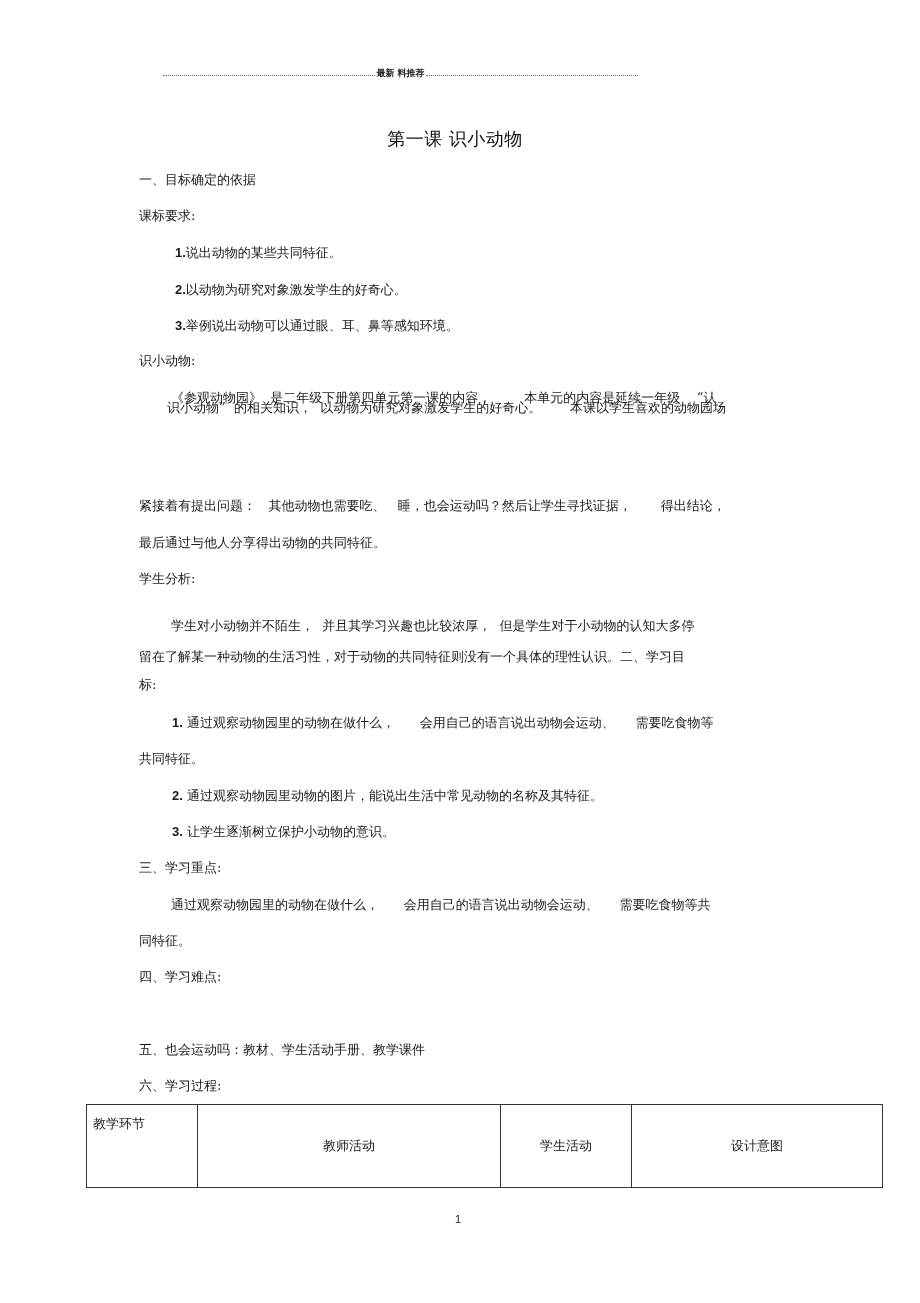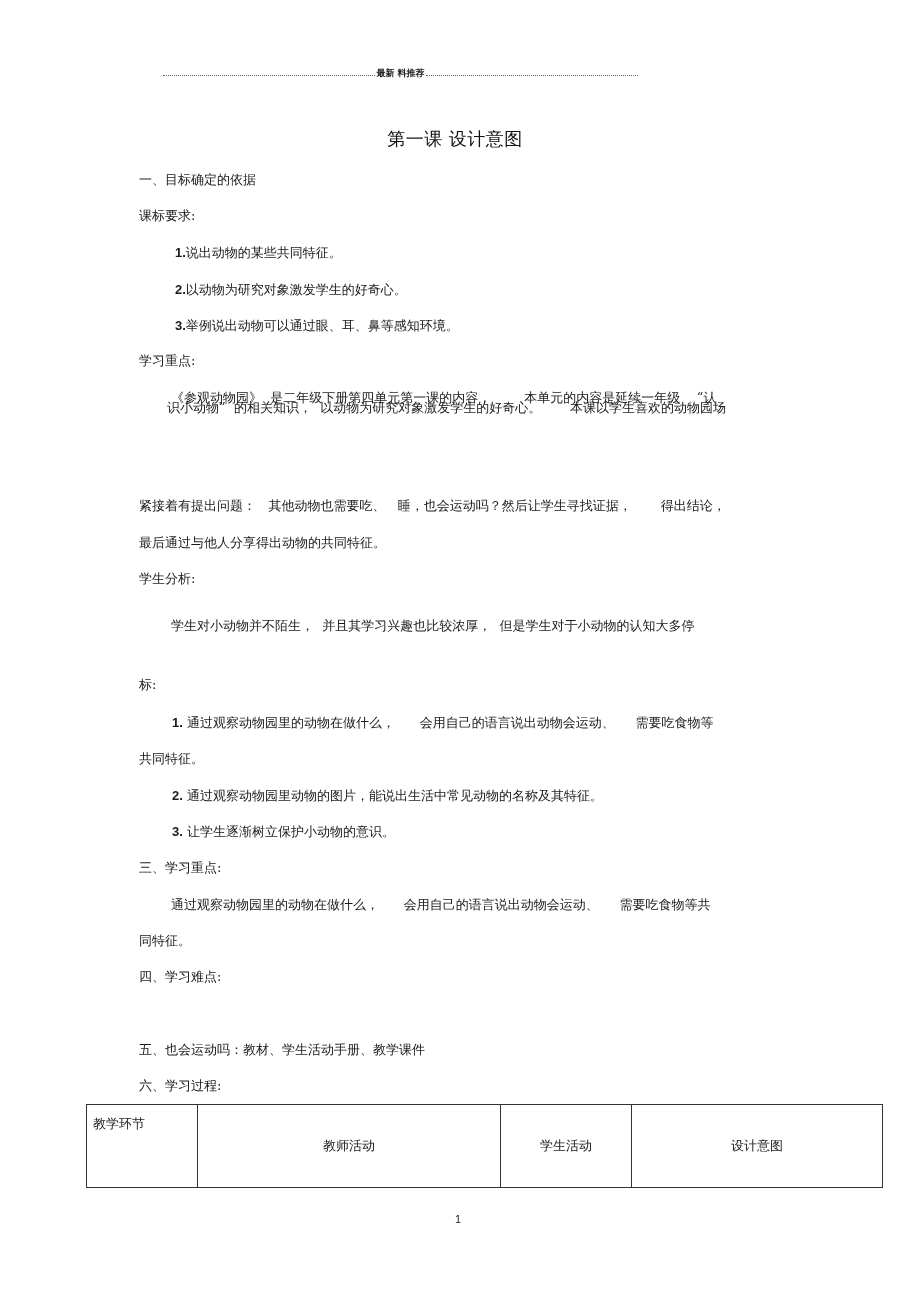--- a/index.html
+++ b/index.html
@@ -101,39 +101,40 @@
 <body>
 
 <div class="page">
 
   <div class="header-line">
     <span class="dots"></span>
     <span class="htext">最新 料推荐</span>
     <span class="dots"></span>
   </div>
 
-  <div class="title">第一课  设计意图</div>
+  <div class="title">第一课  识小动物</div>
 
   <div class="line" style="top:172px;left:139px;">一、目标确定的依据</div>
   <div class="line" style="top:208px;left:139px;">课标要求:</div>
 
   <div class="line" style="top:245px;left:175px;"><span class="num">1.</span><span>说出动物的某些共同特征。</span></div>
   <div class="line" style="top:282px;left:175px;"><span class="num">2.</span><span>以动物为研究对象激发学生的好奇心。</span></div>
   <div class="line" style="top:318px;left:175px;"><span class="num">3.</span><span>举例说出动物可以通过眼、耳、鼻等感知环境。</span></div>
 
-  <div class="line" style="top:353px;left:139px;">学习重点:</div>
+  <div class="line" style="top:353px;left:139px;">识小动物:</div>
 
   <div class="line" style="top:390px;left:171px;">《参观动物园》  是二年级下册第四单元第一课的内容，        本单元的内容是延续一年级    “认</div>
   <div class="line" style="top:400px;left:139px;margin-left:28px;">识小动物”  的相关知识，  以动物为研究对象激发学生的好奇心。       本课以学生喜欢的动物园场</div>
   <div class="line" style="top:498px;left:139px;">紧接着有提出问题：   其他动物也需要吃、   睡，也会运动吗？然后让学生寻找证据，       得出结论，</div>
   <div class="line" style="top:535px;left:139px;">最后通过与他人分享得出动物的共同特征。</div>
 
   <div class="line" style="top:571px;left:139px;">学生分析:</div>
 
   <div class="line" style="top:618px;left:171px;">学生对小动物并不陌生，  并且其学习兴趣也比较浓厚，  但是学生对于小动物的认知大多停</div>
+  <div class="line" style="top:649px;left:139px;">留在了解某一种动物的生活习性，对于动物的共同特征则没有一个具体的理性认识。二、学习目</div>
   <div class="line" style="top:677px;left:139px;">标:</div>
 
   <div class="line" style="top:715px;left:172px;"><span class="num">1.</span><span> 通过观察动物园里的动物在做什么，      会用自己的语言说出动物会运动、     需要吃食物等</span></div>
   <div class="line" style="top:751px;left:139px;"><span>共同特征。</span></div>
   <div class="line" style="top:788px;left:172px;"><span class="num">2.</span><span> 通过观察动物园里动物的图片，能说出生活中常见动物的名称及其特征。</span></div>
   <div class="line" style="top:824px;left:172px;"><span class="num">3.</span><span> 让学生逐渐树立保护小动物的意识。</span></div>
 
   <div class="line" style="top:860px;left:139px;">三、学习重点:</div>
   <div class="line" style="top:897px;left:171px;">通过观察动物园里的动物在做什么，      会用自己的语言说出动物会运动、     需要吃食物等共</div>
   <div class="line" style="top:933px;left:139px;">同特征。</div>

